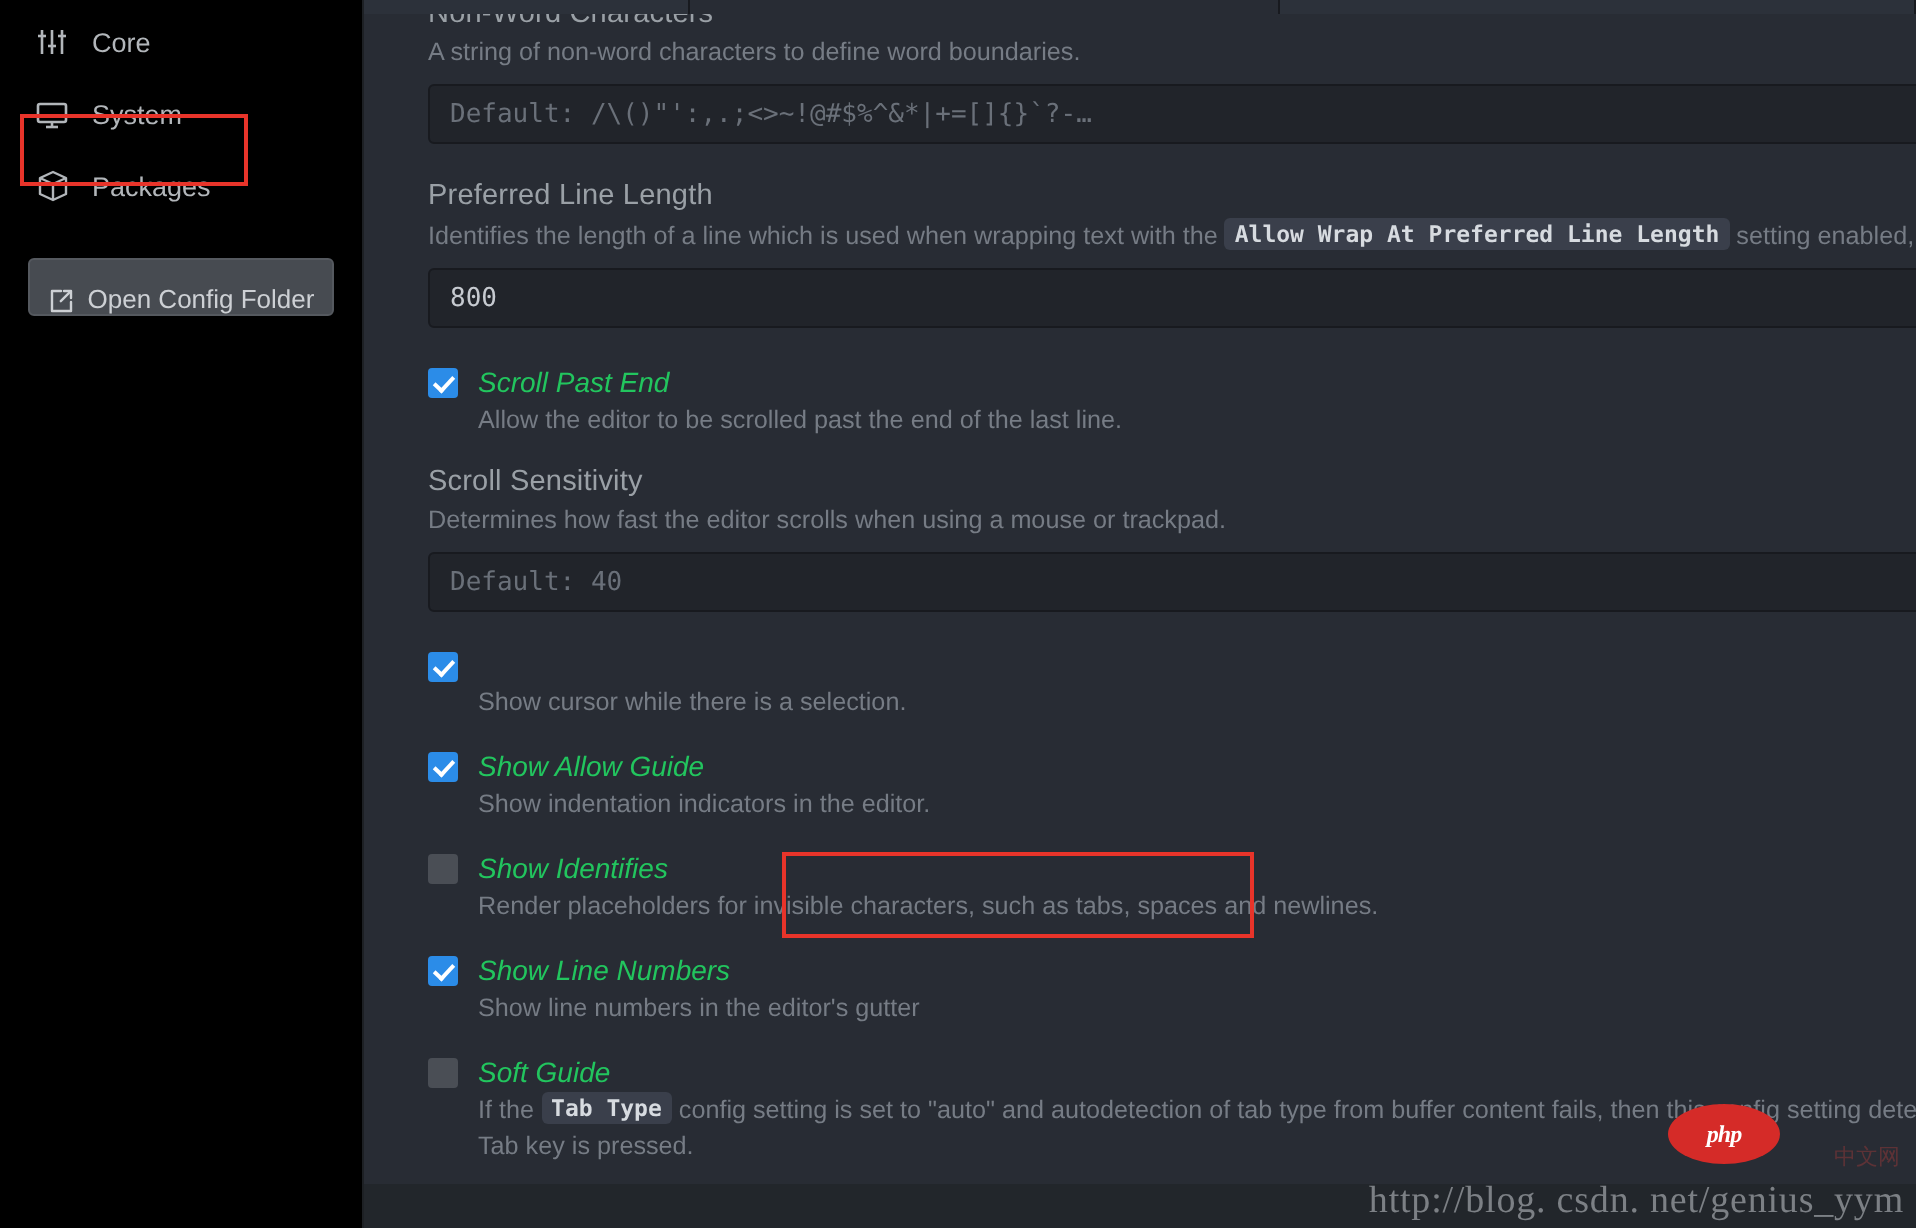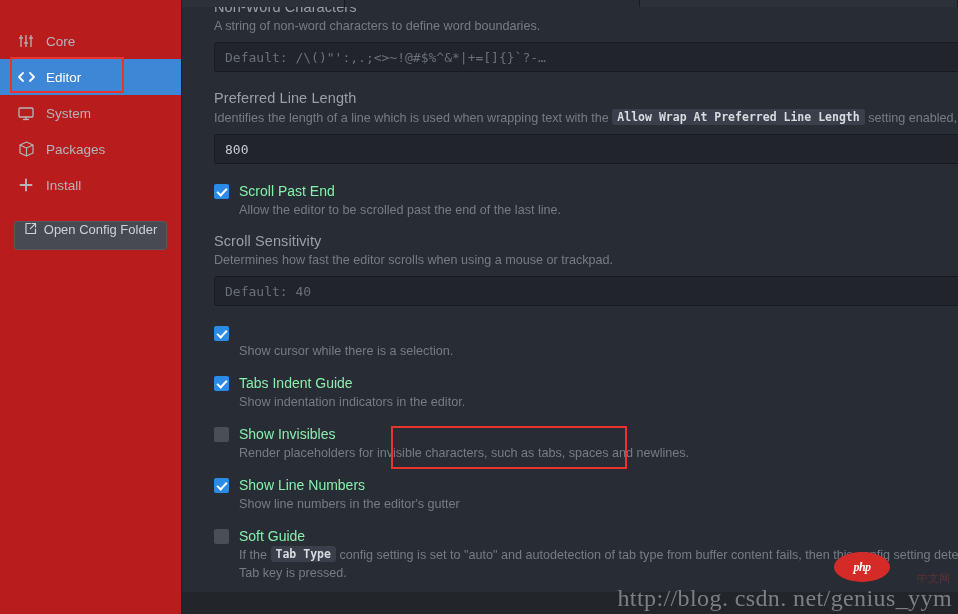--- a/index.html
+++ b/index.html
@@ -7,23 +7,23 @@
     width: 958px; height: 614px;
     background: #22262b;
     font-family: "Liberation Sans", sans-serif;
     overflow: hidden;
   }
   #app { position: relative; width: 958px; height: 614px; display: flex; overflow: hidden; }
 
   
   #sidebar {
     width: 182px; height: 614px; flex: 0 0 182px;
-    background: #b91c1c;
+    background: #000000;
     border-right: 1px solid #1d2024;
-    padding-top: 23px;
+    padding-top: 3px;
     position: relative;
     z-index: 3;
   }
   .nav-item {
     height: 36px;
     display: flex; align-items: center;
     padding-left: 16px;
     color: #b2b6ba;
     font-size: 13.5px;
     cursor: default;
@@ -41,21 +41,21 @@
   .nav-item .nav-label { white-space: nowrap; }
 
   .config-btn-wrap { margin-top: 18px; padding: 0 14px; }
   .config-btn {
     width: 100%; height: 29px;
     background: #474b51;
     border: 1px solid #55595f;
     border-radius: 3px;
     color: #cdd0d4;
     font-size: 13px;
-    display: flex; align-items: flex-start; justify-content: center;
+    display: flex; align-items: flex-end; justify-content: center;
     gap: 7px;
     cursor: pointer;
   }
   .config-btn .ext-ico { display: flex; align-items: center; }
 
   
   #main {
     flex: 1 1 auto;
     height: 592px;
     background: #282c34;
@@ -145,21 +145,21 @@
   .cb.off { background: #4a4e55; }
   .cb.on::after {
     content: "";
     position: absolute;
     left: 4.5px; top: 1.5px;
     width: 4px; height: 8px;
     border: solid #ffffff;
     border-width: 0 2px 2px 0;
     transform: rotate(43deg);
   }
-  .cb-label { color: #86efac; font-size: 14px; line-height: 18px; white-space: nowrap; }
+  .cb-label { color: #22c55e; font-size: 14px; line-height: 18px; white-space: nowrap; font-style: italic; }
   .cb-desc {
     color: #767c85;
     font-size: 12.6px;
     line-height: 18px;
     margin-left: 25px;
     margin-top: 1px;
   }
   .cb-desc.nowrap { white-space: nowrap; }
   .cb-desc.wide { max-width: 1035px; }
 
@@ -171,21 +171,21 @@
     z-index: 9;
   }
   #hl-editor { left: 10px; top: 57px; width: 114px; height: 36px; }
   #hl-linenums { left: 209px; top: 426px; width: 236px; height: 43px; }
 
   
   #wm-url {
     position: absolute;
     right: 6px; bottom: 2px;
     font-family: "Liberation Serif", serif;
-    font-size: 24px;
+    font-size: 19px;
     color: #8c9095;
     opacity: .85;
     letter-spacing: .4px;
     z-index: 12;
     white-space: nowrap;
   }
   #wm-php {
     position: absolute;
     right: 68px; bottom: 32px;
     width: 56px; height: 30px;
@@ -227,29 +227,20 @@
             <line x1="8" y1="2" x2="8" y2="14"></line>
             <line x1="13" y1="2" x2="13" y2="14"></line>
           <line x1="1" y1="5" x2="5" y2="5"></line>
             <line x1="6" y1="10" x2="10" y2="10"></line>
             <line x1="11" y1="5" x2="15" y2="5"></line>
         </svg>
       </span>
       <span class="nav-label">Core</span>
     </div>
 
-    <div class="nav-item selected">
-      <span class="nav-ico">
-        <svg width="17" height="14" viewBox="0 0 17 14" fill="none" stroke="currentColor" stroke-width="1.8" stroke-linecap="round" stroke-linejoin="round">
-          <polyline points="5,3 1,7 5,11"></polyline>
-            <polyline points="12,3 16,7 12,11"></polyline>
-        </svg>
-      </span>
-      <span class="nav-label">Editor</span>
-    </div>
 
     <div class="nav-item">
       <span class="nav-ico">
         <svg width="16" height="15" viewBox="0 0 16 15" fill="none" stroke="currentColor" stroke-width="1.3">
           <rect x="1" y="2" width="14" height="9" rx="1"></rect>
             <line x1="5" y1="13.5" x2="11" y2="13.5"></line>
             <line x1="8" y1="11" x2="8" y2="13.5"></line>
         </svg>
       </span>
       <span class="nav-label">System</span>
@@ -262,29 +253,20 @@
           <path d="M7.5 1 L14 4 L14 12 L7.5 15 L1 12 L1 4 Z"></path>
             <path d="M1 4 L7.5 7 L14 4"></path>
             <line x1="7.5" y1="7" x2="7.5" y2="15"></line>
         </svg>
       </span>
       <span class="nav-label">Packages</span>
     </div>
 
 
 
-    <div class="nav-item">
-      <span class="nav-ico">
-        <svg width="16" height="16" viewBox="0 0 16 16" fill="none" stroke="currentColor" stroke-width="1.9" stroke-linecap="round">
-          <line x1="8" y1="2.5" x2="8" y2="13.5"></line>
-            <line x1="2.5" y1="8" x2="13.5" y2="8"></line>
-        </svg>
-      </span>
-      <span class="nav-label">Install</span>
-    </div>
 
     <div class="config-btn-wrap">
       <button class="config-btn">
         <span class="ext-ico">
           <svg width="13" height="13" viewBox="0 0 13 13" fill="none" stroke="currentColor" stroke-width="1.2" stroke-linecap="round" stroke-linejoin="round">
             <polyline points="6.5,1.5 2,1.5 2,11.5 11.5,11.5 11.5,7"></polyline>
             <line x1="6.4" y1="6.6" x2="11.4" y2="1.6"></line>
               <polyline points="8,1.5 11.5,1.5 11.5,5"></polyline>
           </svg>
         </span>
@@ -332,29 +314,29 @@
       <div class="cb-row">
         <div class="cb-head">
           <div class="cb on"></div>
         </div>
         <div class="cb-desc nowrap">Show cursor while there is a selection.</div>
       </div>
 
       <div class="cb-row">
         <div class="cb-head">
           <div class="cb on"></div>
-          <span class="cb-label">Tabs Indent Guide</span>
+          <span class="cb-label">Show Allow Guide</span>
         </div>
         <div class="cb-desc nowrap">Show indentation indicators in the editor.</div>
       </div>
 
       <div class="cb-row">
         <div class="cb-head">
           <div class="cb off"></div>
-          <span class="cb-label">Show Invisibles</span>
+          <span class="cb-label">Show Identifies</span>
         </div>
         <div class="cb-desc nowrap">Render placeholders for invisible characters, such as tabs, spaces and newlines.</div>
       </div>
 
       <div class="cb-row">
         <div class="cb-head">
           <div class="cb on"></div>
           <span class="cb-label">Show Line Numbers</span>
         </div>
         <div class="cb-desc nowrap">Show line numbers in the editor's gutter</div>

